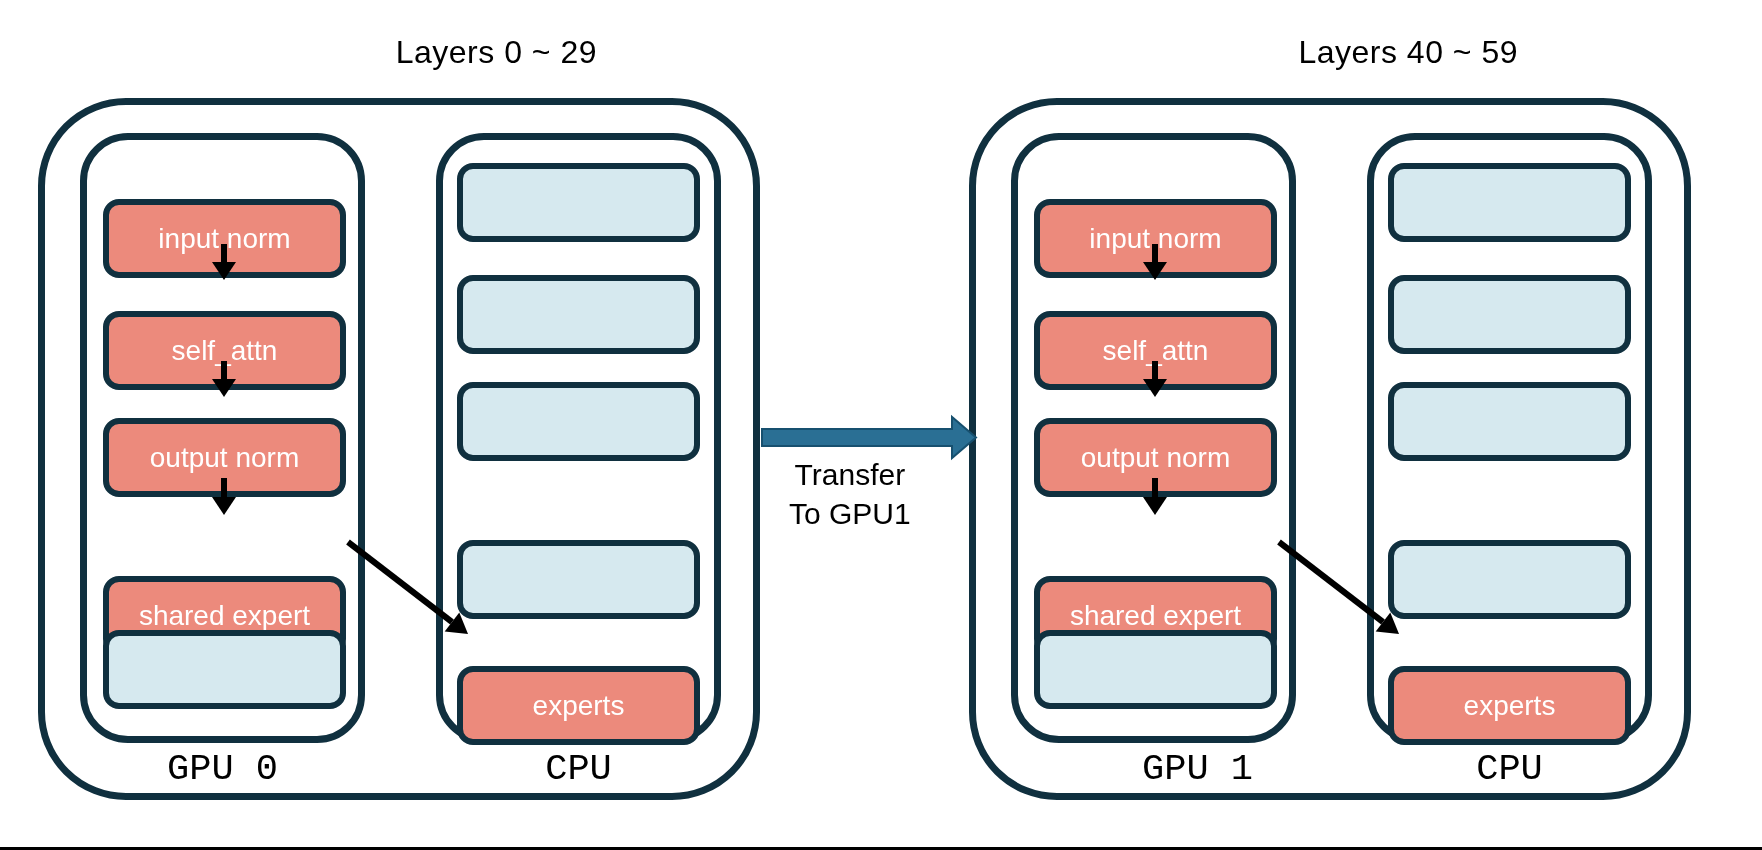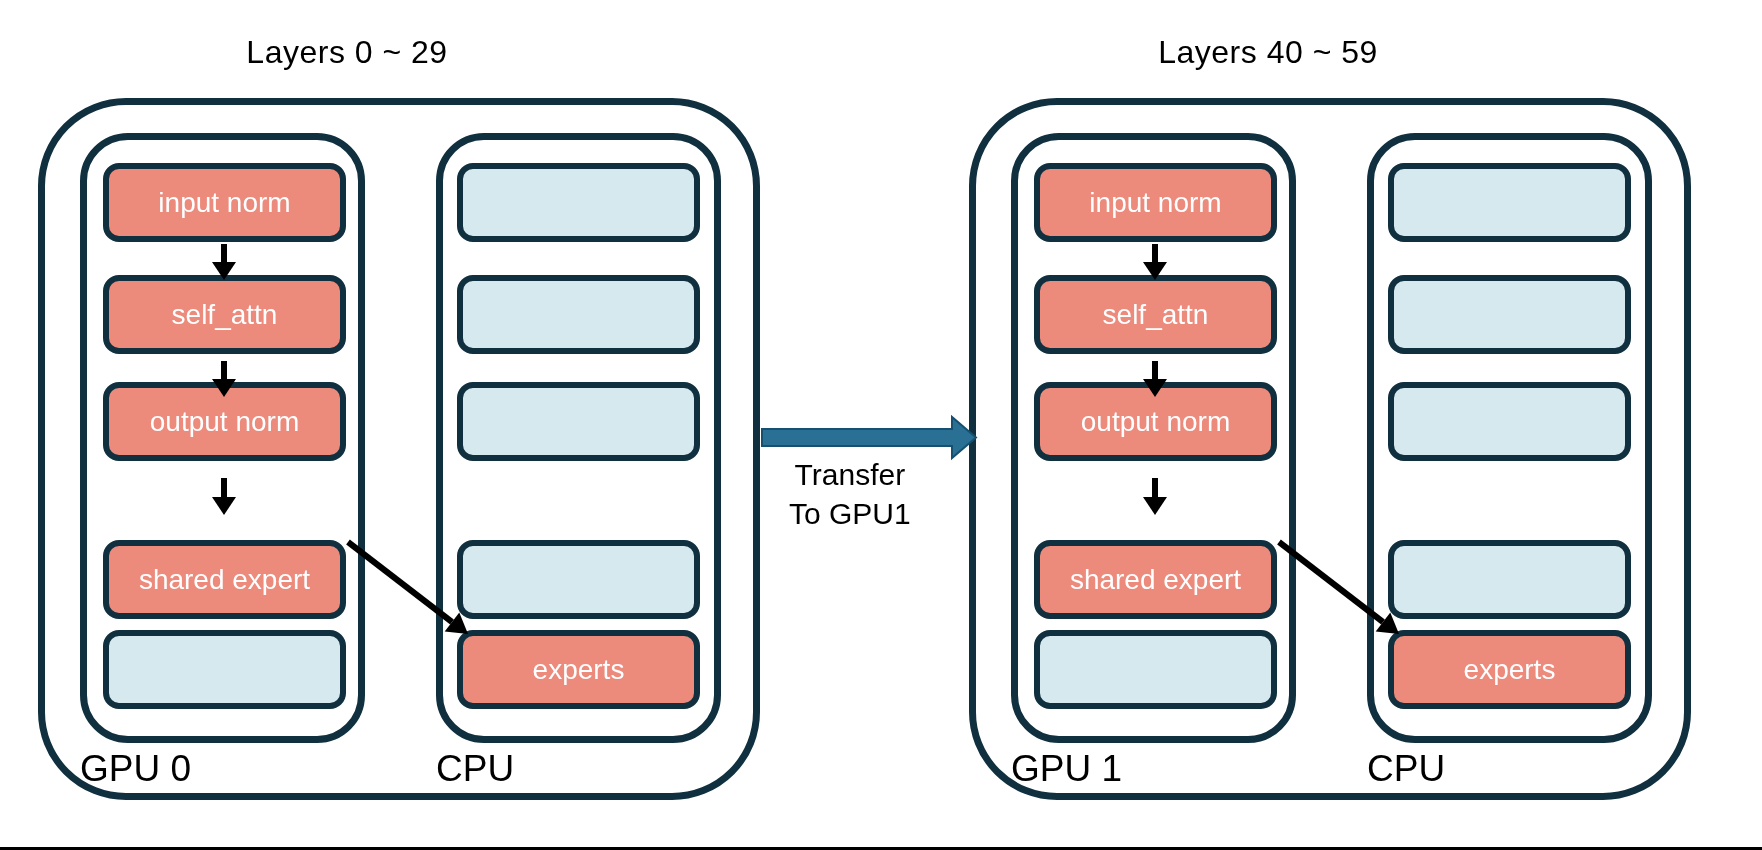--- a/index.html
+++ b/index.html
@@ -15,45 +15,45 @@
   }
   html,body{margin:0;padding:0;}
   body{
     width:1762px;height:850px;position:relative;overflow:hidden;
     background:var(--background);
     font-family:"Liberation Sans", sans-serif;
     color:var(--text-dark);
   }
   .group-title{
     position:absolute;top:34px;width:500px;
-    font-size:32px;text-align:center;letter-spacing:.5px;
+    font-size:32px;text-align:right;letter-spacing:.5px;
   }
   .outer-box{
     position:absolute;top:98px;width:722px;height:702px;
     border:7px solid var(--stroke-dark);border-radius:88px;
     box-sizing:border-box;background:transparent;
   }
   .column-box{
     position:absolute;top:133px;width:285px;height:610px;
     border:7px solid var(--stroke-dark);border-radius:48px;
     box-sizing:border-box;background:transparent;
   }
   .cell{
     position:absolute;width:243px;height:79px;
     border:6px solid var(--stroke-dark);border-radius:16px;
     box-sizing:border-box;
     display:flex;align-items:center;justify-content:center;
     font-size:28px;color:var(--cell-text);
   }
-  .cell.salmon{background:var(--salmon);}
+  .cell.salmon{background:var(--salmon);margin-top:36px;}
   .cell.blue{background:var(--light-blue);}
   .r0{top:163px}.r1{top:275px}.r2{top:382px}.r3{top:540px}.r4{top:630px}
   .hw-label{
-    position:absolute;top:748px;width:285px;text-align:left;
-    font-size:37px;color:var(--text-dark);
+    position:absolute;top:748px;width:285px;text-align:center;
+    font-size:37px;color:var(--text-dark);font-family:Liberation Mono, monospace;
   }
   .transfer-text{
     position:absolute;left:789px;top:455px;
     font-size:30px;line-height:39px;white-space:nowrap;text-align:center;
   }
   #arrow-layer{position:absolute;left:0;top:0;pointer-events:none;}
   .black-arrow-shaft{stroke:var(--arrow-black);stroke-width:6;}
   .black-arrow-head{fill:var(--arrow-black);}
   .transfer-poly{fill:var(--transfer-arrow);stroke:var(--transfer-arrow-edge);stroke-width:2;}
   .bottom-line{
@@ -98,21 +98,21 @@
 <div class="cell salmon r2" style="left:1034px">output norm</div>
 <div class="cell salmon r3" style="left:1034px">shared expert</div>
 <div class="cell blue   r4" style="left:1034px"></div>
 
 <div class="cell blue   r0" style="left:1388px"></div>
 <div class="cell blue   r1" style="left:1388px"></div>
 <div class="cell blue   r2" style="left:1388px"></div>
 <div class="cell blue   r3" style="left:1388px"></div>
 <div class="cell salmon r4" style="left:1388px">experts</div>
 
-<div class="hw-label" style="left:1011px">GPU 1</div>
+<div class="hw-label" style="left:1055px">GPU 1</div>
 <div class="hw-label" style="left:1367px">CPU</div>
 
 <div class="transfer-text">
   <div>Transfer</div>
   <div>To GPU1</div>
 </div>
 
 <svg id="arrow-layer" width="1762" height="850" viewBox="0 0 1762 850">
 
   <g>

